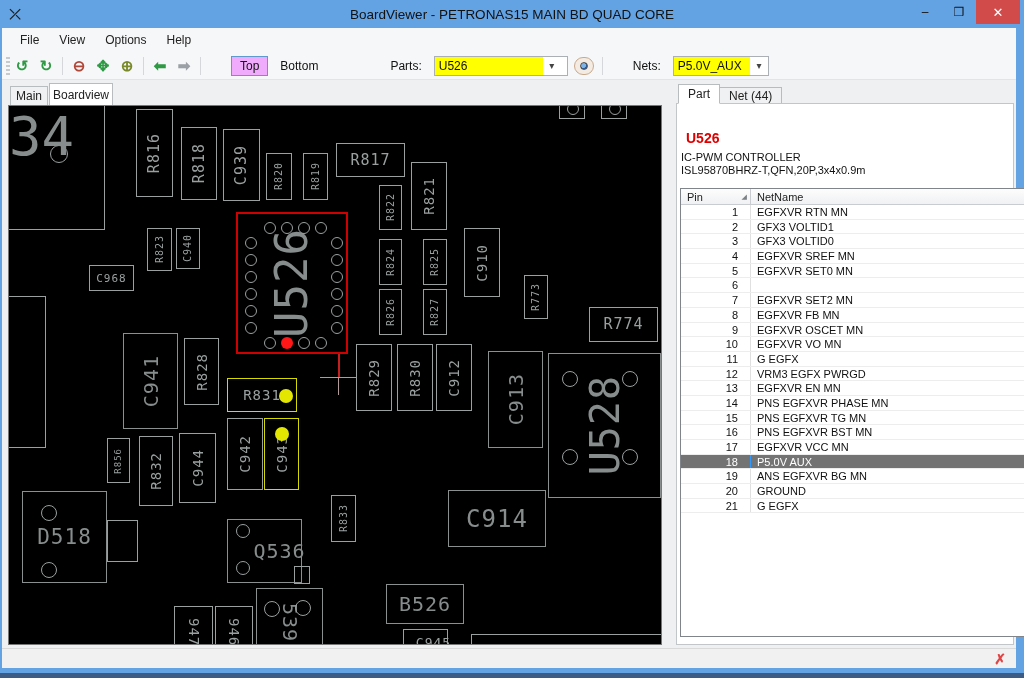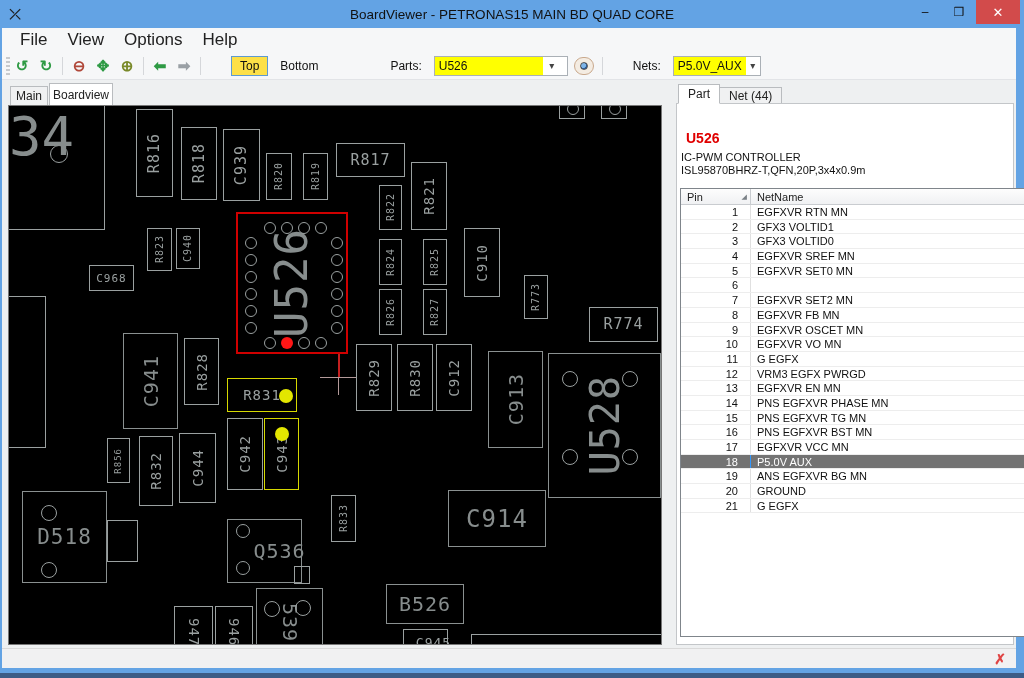--- a/index.html
+++ b/index.html
@@ -13,28 +13,28 @@
   .win-controls { position:absolute; right:4px; top:0; height:24px; display:flex; align-items:stretch; }
   .win-btn { width:34px; display:flex; align-items:center; justify-content:center; color:#111; font-size:12px; }
   .win-btn.close { width:44px; background:#d24b4b; color:#fff; font-size:13px; }
   .border-right { position:absolute; right:0; top:28px; width:8px; bottom:10px; background:#63a3e4; }
   .border-left { position:absolute; left:0; top:28px; width:2px; bottom:10px; background:#63a3e4; }
   .border-bottom1 { position:absolute; left:0; bottom:5px; width:1024px; height:5px; background:#63a3e4; }
   .border-bottom2 { position:absolute; left:0; bottom:0; width:1024px; height:5px; background:#3c5c86; }
 
   
   .menubar { position:absolute; left:2px; top:28px; width:1014px; height:24px; background:#f6f7f8; display:flex; align-items:center; padding-left:8px; }
-  .menu-item { padding:3px 10px; font-size:17px; color:#222; }
+  .menu-item { padding:3px 10px; font-size:12px; color:#222; }
   .toolbar { position:absolute; left:2px; top:52px; width:1014px; height:28px; background:#f6f7f8; border-bottom:1px solid #e2e4e7; display:flex; align-items:center; font-size:12px; color:#222; }
   .grip { width:4px; height:18px; margin-left:4px; background:repeating-linear-gradient(#c7cacd 0 2px, transparent 2px 4px); }
   .tb-btn { width:22px; height:20px; display:flex; align-items:center; justify-content:center; margin:0 1px; }
   .tb-sep { width:1px; height:18px; background:#d5d7da; margin:0 4px; }
   .g-ico { color:#2e9a44; font-size:15px; font-weight:bold; line-height:1; }
   .gray-ico { color:#9aa0a5; font-size:15px; font-weight:bold; line-height:1; }
-  .toggle-top { margin-left:26px; padding:2px 8px; background:#fde047; border:1px solid #5e9ad0; color:#111; }
+  .toggle-top { margin-left:26px; padding:2px 8px; background:#f0abfc; border:1px solid #5e9ad0; color:#111; }
   .label-plain { padding:2px 12px; color:#111; }
   .combo { height:20px; border:1px solid #aab0b6; background:#fff; display:flex; align-items:center; }
   .combo .val { background:#ffff00; height:100%; display:flex; align-items:center; padding:0 4px; font-size:12px; color:#111; }
   .combo .chev { width:18px; text-align:center; color:#444; font-size:10px; }
   .eye-btn { width:20px; height:18px; margin-left:6px; border-radius:9px; border:1px solid #c9a98d; display:flex; align-items:center; justify-content:center; background:#f4ece2; }
   .eye-pupil { width:8px; height:8px; border-radius:50%; background:radial-gradient(circle at 40% 40%, #7db4e8 0 45%, #2a5d9e 55% 100%); border:1px solid #555; }
 
   
   .tab { position:absolute; font-size:12px; color:#222; display:flex; align-items:center; justify-content:center; border:1px solid #b9bcbf; border-bottom:none; background:#f0f1f2; }
   .tab.active { background:#fff; z-index:3; }
@@ -134,21 +134,21 @@
   <div class="label-plain" style="margin-left:48px">Parts:</div>
   <div class="combo" style="width:134px">
     <div class="val" style="width:108px">U526</div>
     <div class="chev">▾</div>
   </div>
   <div class="eye-btn">
       <div class="eye-pupil"></div>
     </div>
   <div class="tb-sep" style="margin-left:8px"></div>
   <div class="label-plain" style="margin-left:14px">Nets:</div>
-  <div class="combo" style="width:88px">
+  <div class="combo" style="width:96px">
     <div class="val" style="width:78px">P5.0V_AUX</div>
     <div class="chev">▾</div>
   </div>
 </div>
 
 <div class="tab" style="left:10px; top:86px; width:38px; height:19px;">Main</div>
 <div class="tab active" style="left:49px; top:83px; width:64px; height:22px;">Boardview</div>
 
 <div class="board" id="board">
     <div class="comp" style="left: -30px; top: -30px; width: 126px; height: 154px;">

